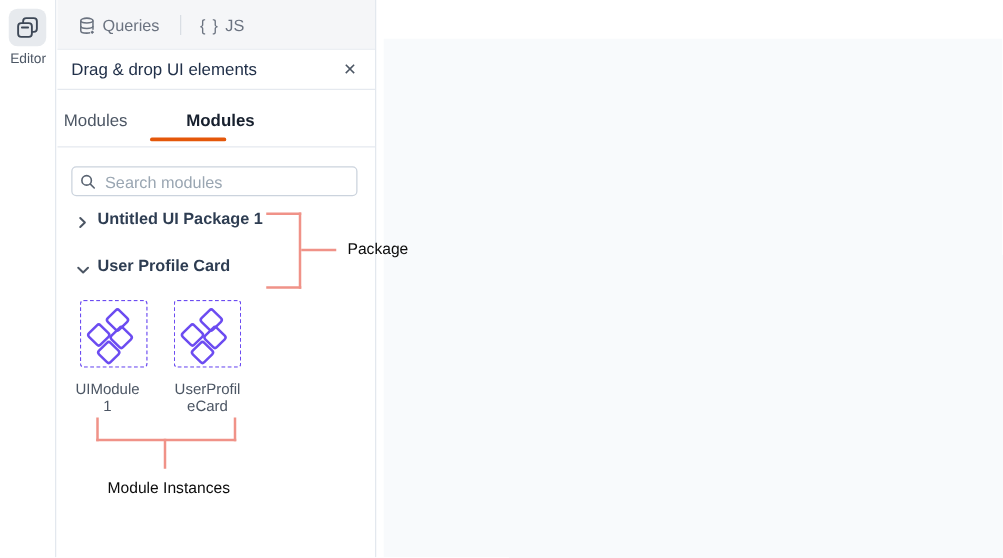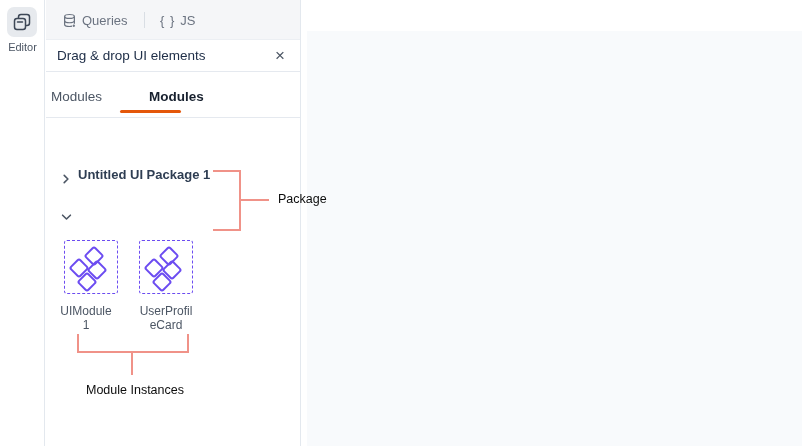--- a/index.html
+++ b/index.html
@@ -131,36 +131,48 @@
       <span class="panel-title">Drag &amp; drop UI elements</span>
       <span class="close-btn">×</span>
     </div>
 
     <div class="panel-tabs">
       <span class="ptab ptab-widgets">Modules</span>
       <span class="ptab ptab-modules">Modules</span>
       <span class="ptab-underline"></span>
     </div>
 
+    <div class="search-wrap">
+      <input class="search-input" type="text" placeholder="Search modules" style="">
+      <span class="search-icon">
+        <svg width="13" height="13" viewBox="0 0 13 13">
+          <g fill="none" stroke="#5a6472" stroke-width="1.3" stroke-linecap="round">
+            <circle cx="5.3" cy="5.3" r="3.8"></circle>
+              <path d="M8.3 8.3 L11.4 11.4"></path>
+          </g>
+        </svg>
+      </span>
+    </div>
 
     <div class="tree-row tree-row-1">
       <span class="chev">
         <svg width="10" height="10" viewBox="0 0 10 10">
           <path d="M3.2 1.4 L6.9 5 L3.2 8.6" fill="none" stroke="#4c5664" stroke-width="1.6" stroke-linecap="round" stroke-linejoin="round"></path>
         </svg>
       </span>
       <span class="tree-label">Untitled UI Package 1</span>
     </div>
 
     <div class="tree-row tree-row-2">
       <span class="chev">
         <svg width="11" height="10" viewBox="0 0 11 10">
           <path d="M1.6 3.2 L5.5 7 L9.4 3.2" fill="none" stroke="#4c5664" stroke-width="1.6" stroke-linecap="round" stroke-linejoin="round"></path>
         </svg>
       </span>
+      <span class="tree-label">User Profile Card</span>
     </div>
 
     <div class="mod-card mod-card-1">
       <svg width="54" height="54" viewBox="0 0 54 54">
         <g fill="none" stroke="#6c4cf1" stroke-width="2">
           <rect x="-6.5" y="-6.5" width="13" height="13" rx="2" transform="translate(29,15) rotate(45)"></rect>
           <rect x="-6.5" y="-6.5" width="13" height="13" rx="2" transform="translate(14,27) rotate(45)"></rect>
           <rect x="-6.5" y="-6.5" width="13" height="13" rx="2" transform="translate(32,29) rotate(45)"></rect>
           <rect x="-6.5" y="-6.5" width="13" height="13" rx="2" transform="translate(22,41) rotate(45)"></rect>
         </g>

